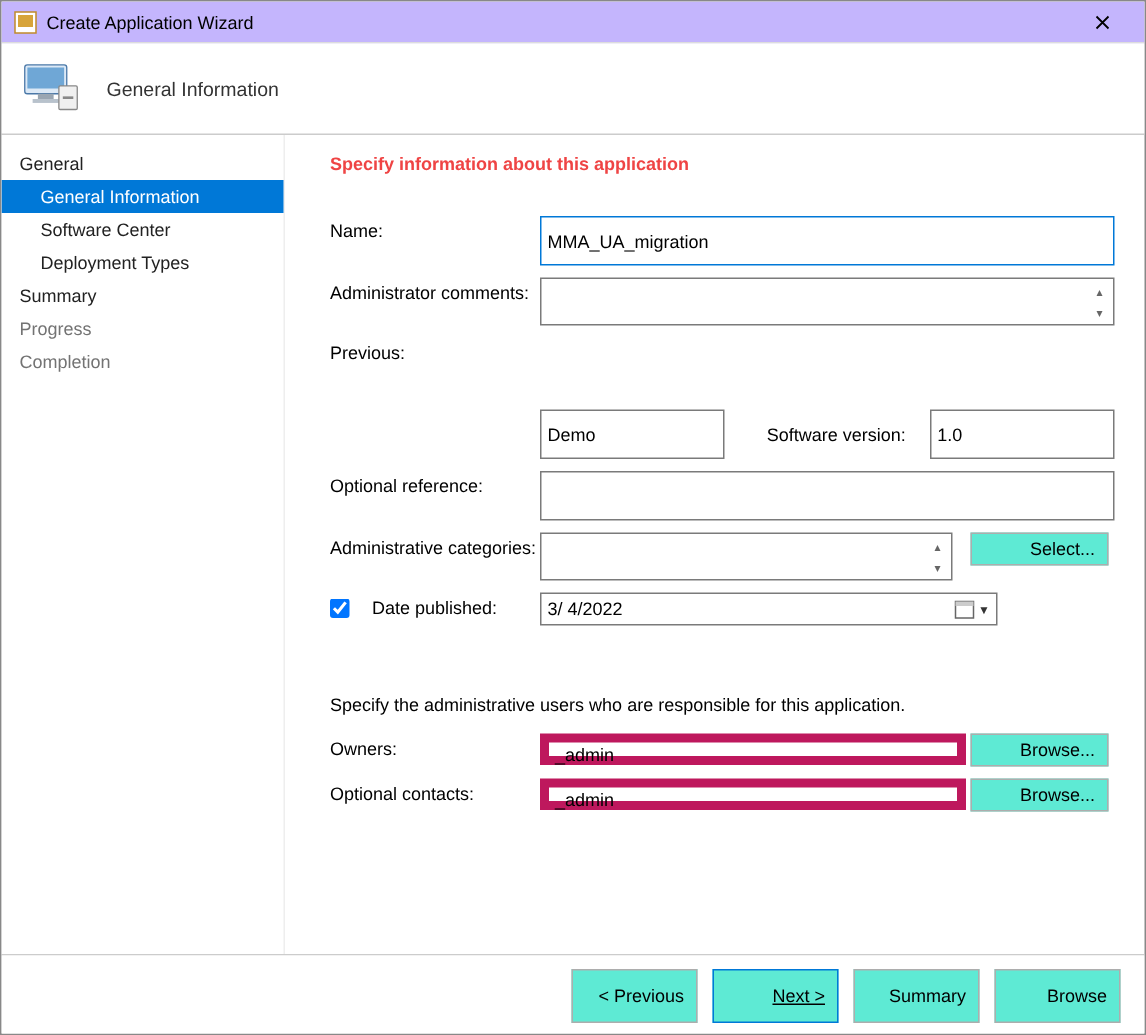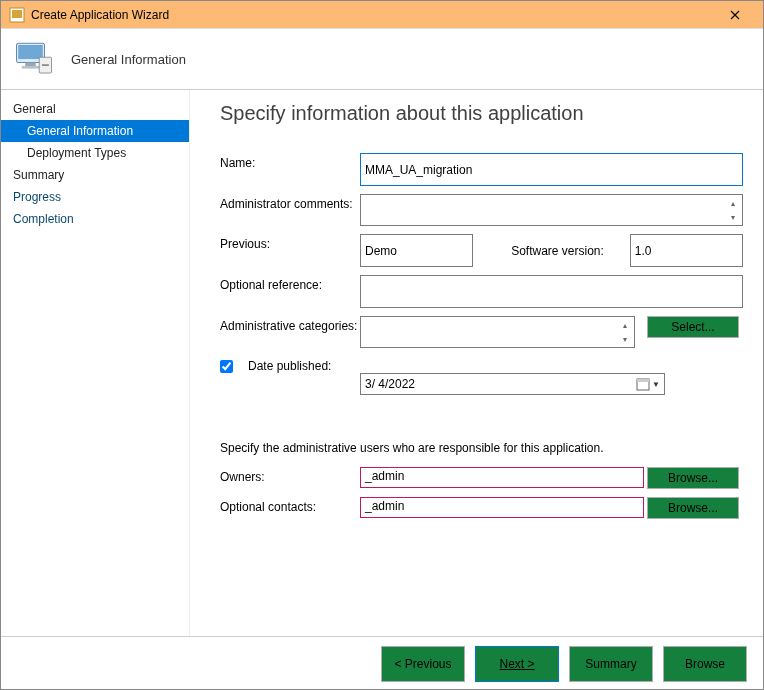--- a/index.html
+++ b/index.html
@@ -15,21 +15,21 @@
     position: relative;
     overflow: hidden;
   }
   
   .titlebar {
     height: 28px;
     display:flex;
     align-items:center;
     padding: 0 8px;
     border-bottom: 1px solid #ddd;
-    background: #fdba74;
+    background: #c4b5fd;
   }
   .titlebar .app-icon {
     width:16px; height:16px;
     margin-right:6px;
     display:flex; align-items:center; justify-content:center;
   }
   .titlebar .title { flex:1; font-size:12px; }
   .titlebar .close {
     width:40px; height:28px;
     display:flex; align-items:center; justify-content:center;
@@ -53,33 +53,33 @@
     border-bottom: 1px solid #ccc;
   }
   
   .sidebar {
     width: 189px;
     background:#fff;
     padding: 8px 0;
     border-right: 1px solid #eee;
   }
   .side-group { font-size:12px; color:#222; padding:4px 12px; }
-  .side-group.disabled { color:#0c4a6e; }
+  .side-group.disabled { color:#737373; }
   .side-sub { font-size:12px; padding:4px 12px 4px 26px; color:#222; cursor:pointer; }
   .side-sub.selected { background:#0078d7; color:#fff; }
   
   .main {
     flex:1;
     padding: 10px 20px 6px 30px;
     overflow:hidden;
   }
   .main h1 {
-    color:#404040;
-    font-size:20px;
-    font-weight:400;
+    color:#ef4444;
+    font-size:12px;
+    font-weight:700;
     margin: 2px 0 28px 0;
   }
   .form-row {
     display:flex;
     align-items:flex-start;
     margin-bottom: 8px;
     min-height: 22px;
   }
   .form-label {
     width: 140px;
@@ -104,58 +104,57 @@
     background:#fff;
   }
   .spinarrows {
     position:absolute; right:1px; top:1px; bottom:1px; width:16px;
     display:flex; flex-direction:column;
   }
   .spinarrows div {
     flex:1; display:flex; align-items:center; justify-content:center;
     color:#666; font-size:8px; cursor:pointer;
   }
-  .two-col { display:flex; gap:20px; align-items:center; width:100%; }
+  .two-col { display:flex; gap:10px; align-items:center; width:100%;margin-top:48px; }
   .two-col .sub1 { width:150px; }
   .two-col .sublabel { font-size:12px; padding:0 6px 0 18px; white-space:nowrap; }
   .two-col .sub2 { width:110px; }
   .btn {
     height:22px;
     min-width:86px;
     padding:0 8px;
-    background:#15803d;
+    background:#5eead4;
     border:1px solid #adadad;
     font-size:12px;
     font-family:inherit;
     cursor:pointer;
-    text-align:center;
+    text-align:right;
   }
   .btn.wide { min-width:92px; }
   .side-btn-col { width:96px; margin-left:12px; display:flex; }
   .date-field {
     display:flex; align-items:center;
     border:1px solid #7a7a7a;
     height:22px;
     width:305px;
     padding:0 4px;
     justify-content:space-between;
     background:#fff;
-    margin-top:17px;
   }
   .date-picker-btn {
     display:flex; align-items:center; gap:2px;
     cursor:pointer;
   }
   .cal-icon { width:14px; height:14px; }
   .sep {
     margin: 46px 0 12px 0;
     font-size:12px;
   }
   .readonly-field {
-    border:1px solid #be185d;
+    border:6px solid #be185d;
     height:21px;
     width:284px;
     padding:1px 4px;
     font-size:12px;
     background:#fff;
   }
   
   .footer {
     height:54px;
     display:flex;
@@ -200,20 +199,21 @@
     </svg>
   </span>
   <span class="page-label">General Information</span>
 </div>
 
 <div class="body">
 
   <div class="sidebar">
     <div class="side-group">General</div>
     <div class="side-sub selected">General Information</div>
+    <div class="side-sub">Software Center</div>
     <div class="side-sub">Deployment Types</div>
     <div class="side-group">Summary</div>
     <div class="side-group disabled">Progress</div>
     <div class="side-group disabled">Completion</div>
   </div>
 
   <div class="main">
     <h1>Specify information about this application</h1>
 
     <div class="form-row">

